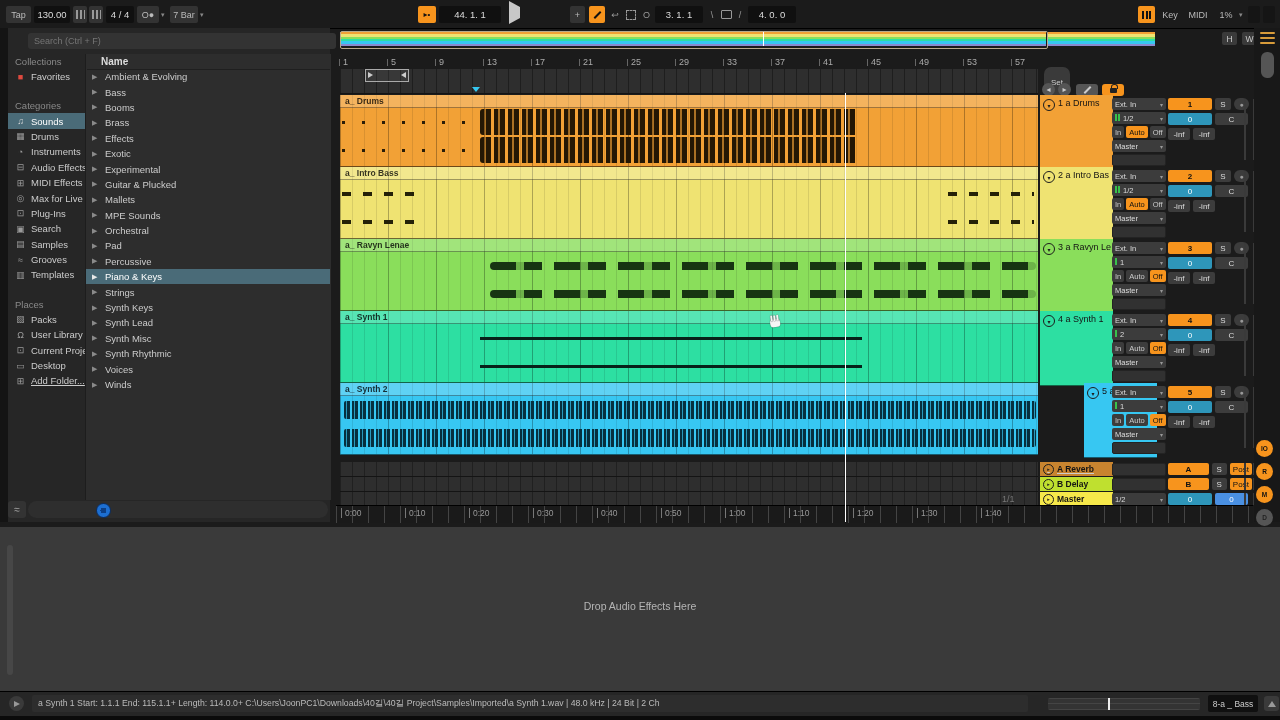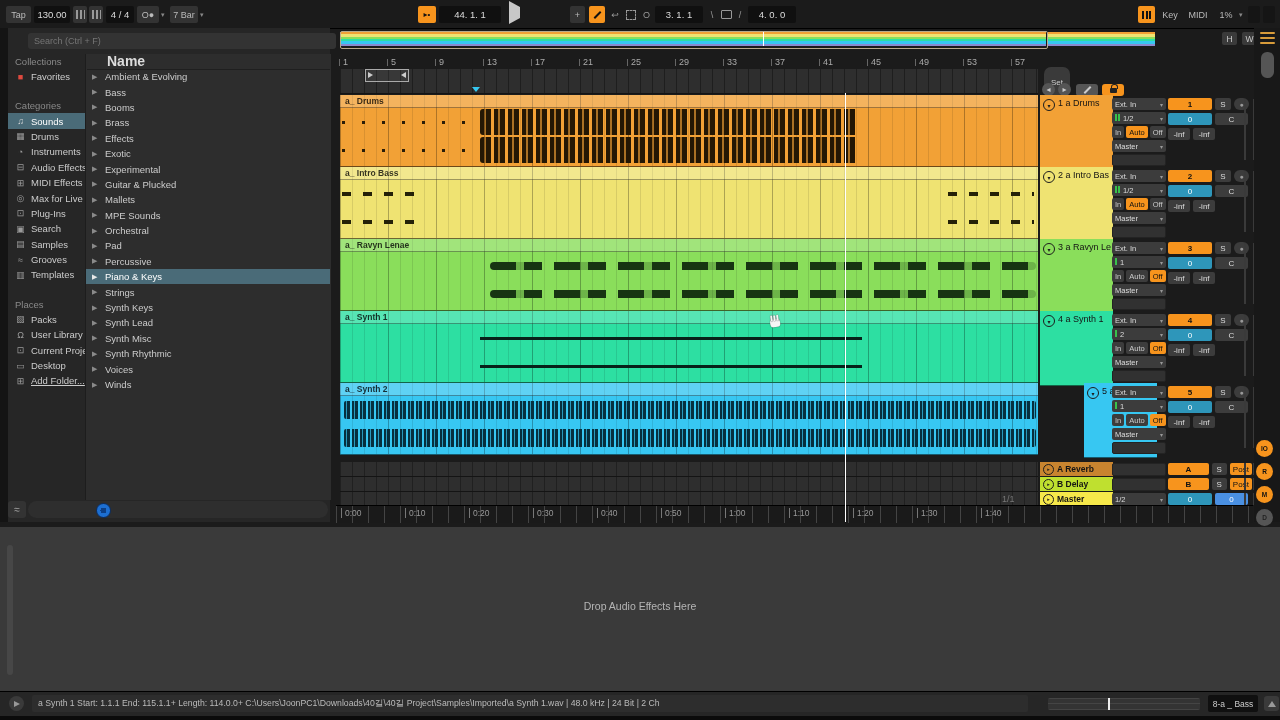--- a/index.html
+++ b/index.html
@@ -29,21 +29,21 @@
   .names-bg{position:absolute;left:85px;top:54px;width:245px;height:446px;background:#2d2d2d;border-left:1px solid #1d1d1d;}
   .search{position:absolute;left:28px;top:33px;width:296px;height:16px;background:#333;border:none;border-radius:3px;
           color:#999;font-size:9px;padding:0 6px;font-family:"Liberation Sans",sans-serif;}
   .sec-title{height:15px;line-height:15px;padding-left:7px;color:#8a8a8a;font-size:9.5px;}
   .cat-item{height:15.4px;display:flex;align-items:center;gap:5px;padding-left:7px;color:#ccc;font-size:9.5px;
             white-space:nowrap;overflow:hidden;cursor:default;}
   .cat-item .gl{width:11px;text-align:center;color:#9a9a9a;font-size:9px;flex:0 0 auto;}
   .cat-item.sel{background:#4a6b78;color:#fff;}
   .cat-item.sel .gl{color:#ddd;}
   .underline .lbl{text-decoration:underline;}
-  .name-hdr{height:15px;line-height:15px;padding-left:20px;color:#ddd;font-size:14px;border-bottom:1px solid #1f1f1f;font-weight:bold;}
+  .name-hdr{height:15px;line-height:15px;padding-left:14px;color:#ddd;font-size:10px;border-bottom:1px solid #1f1f1f;font-weight:bold;}
   .folder{height:15.4px;display:flex;align-items:center;gap:5px;padding-left:6px;color:#ccc;font-size:9.5px;}
   .folder .tri{color:#8a8a8a;font-size:7px;width:8px;}
   .folder.sel{background:#4a6b78;color:#fff;}
   .folder.sel .tri{color:#e8e8e8;}
   .previewbar{position:absolute;left:28px;top:501px;width:300px;height:17px;background:#2e2e2e;border-radius:9px;}
   .grooveicon{position:absolute;left:8px;top:501px;width:18px;height:17px;background:#333;border-radius:3px;
               color:#aaa;display:flex;align-items:center;justify-content:center;font-size:10px;}
   .bluecirc{position:absolute;width:13px;height:13px;border-radius:50%;background:radial-gradient(circle at 50% 50%,#0c3f86 0 3px,#1d6fd1 3px);border:1px solid #0a2f66;}
   
   .ov-frame{position:absolute;left:340px;top:31px;width:706px;height:16px;border:1px solid #b9aa8e;border-radius:2px;z-index:3;}
@@ -674,21 +674,21 @@
         </div>
         <div class="mrow">
           <div class="mbtn msend">-inf</div>
           <div class="mbtn msend">-inf</div>
         </div>
       </div>
       <div class="meterbars" style="top: 387px; height: 61px;"></div>
     </div>
   <div id="returnrows">
       <div class="retlane" style="top: 462px;"></div>
-      <div class="rethead" style="top: 462px; background: rgb(200, 132, 47);">
+      <div class="rethead" style="top: 462px; background: rgb(200, 132, 47); text-decoration: underline;">
         <span class="circ">▸</span>
         <span class="tlabel">A Reverb</span>
       </div>
       <div class="iocol" style="top: 463px;">
         <div class="emptybox" style="height: 11px;"></div>
       </div>
       <div class="mixcol" style="top: 463px;">
         <div class="mrow">
           <div class="mbtn mnum">A</div>
           <div class="mbtn msolo">S</div>

